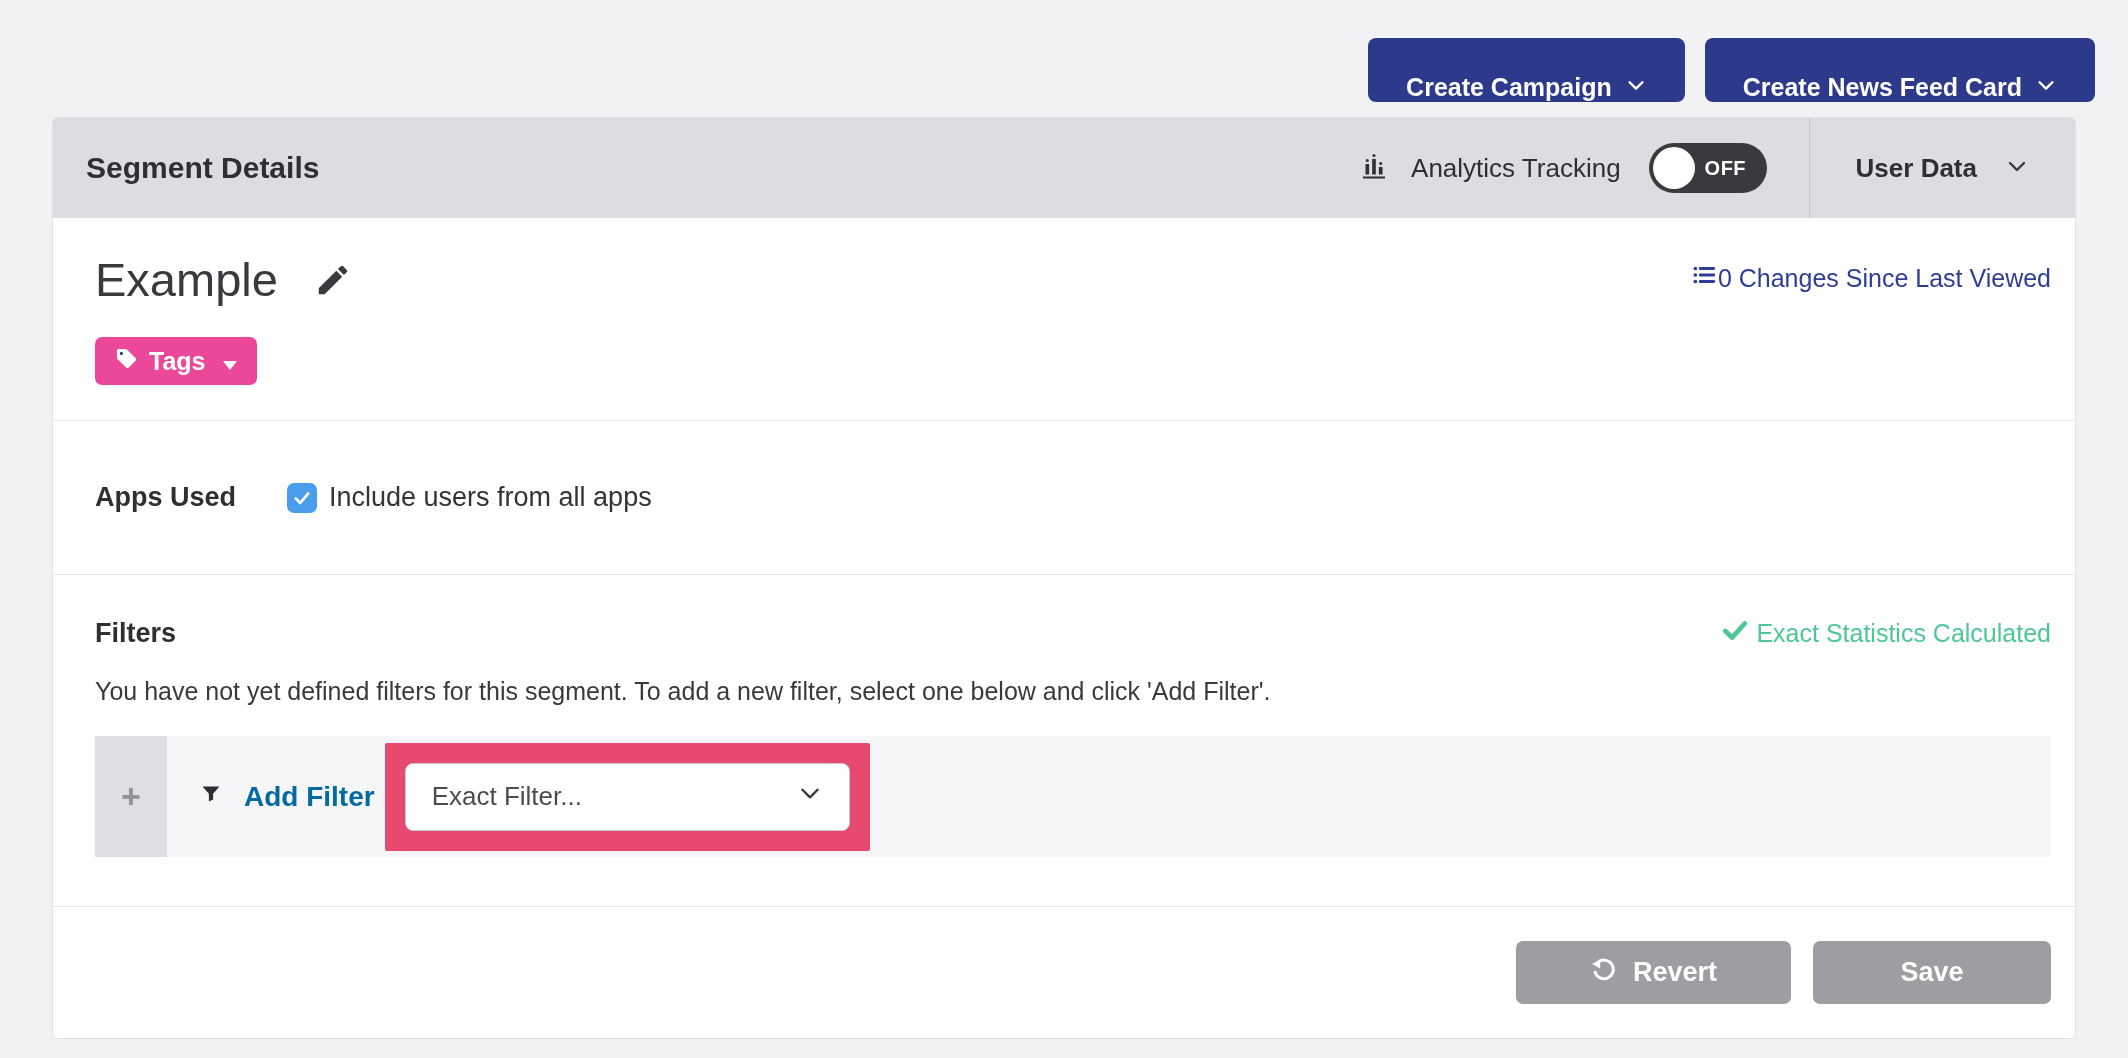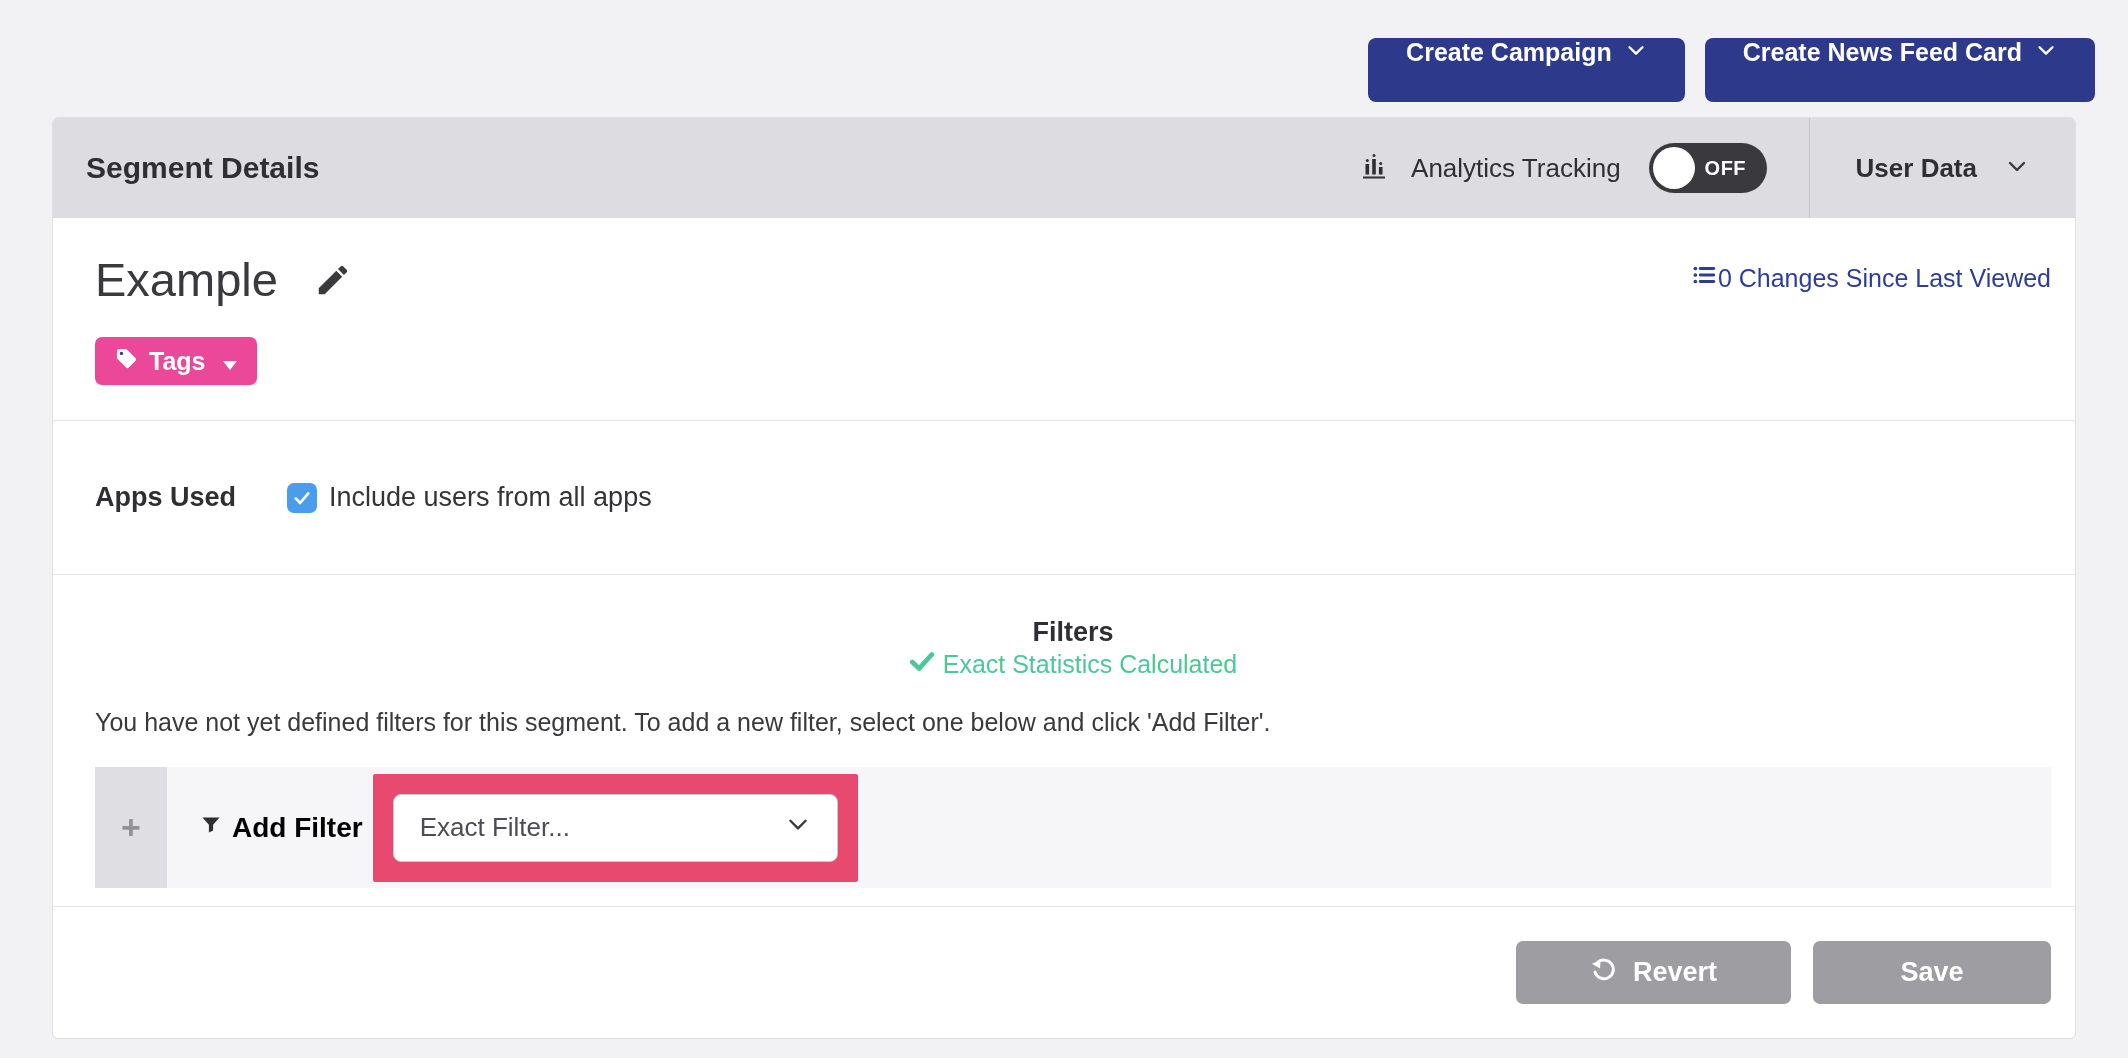--- a/index.html
+++ b/index.html
@@ -20,21 +20,21 @@
   }
   .btn-primary {
     height: 64px;
     background: #2d3a8c;
     color: #ffffff;
     border: none;
     border-radius: 8px;
     font-family: "Liberation Sans", sans-serif;
     font-size: 25px; font-weight: 700;
     padding: 0 38px;
-    display: flex; align-items: flex-start; gap: 13px;
+    display: flex; align-items: flex-end; gap: 13px;
     cursor: pointer;
   }
   .chev { display: inline-block; }
 
   
   .card {
     position: absolute; left: 52px; top: 117px;
     width: 2024px; height: 922px;
     background: #ffffff;
     border: 1px solid #dfdfe4;
@@ -127,21 +127,21 @@
     cursor: pointer;
   }
   .checkbox-label { font-size: 27px; color: #333338; }
 
   
   .filters-section {
     flex: 0 0 332px;
     border-top: 1px solid #e6e6ea;
     padding: 42px 24px 0 42px;
   }
-  .filters-head { display: flex; justify-content: space-between; align-items: center; flex-direction: column; }
+  .filters-head { display: flex; justify-content: space-between; align-items: center; }
   .filters-heading { font-size: 27px; font-weight: 600; color: #2f2f33; }
   .filters-status {
     display: flex; align-items: center; gap: 8px;
     color: #4cc795; font-size: 25px;
   }
   .filters-empty-text {
     margin-top: 28px;
     font-size: 25px; color: #3a3a3e;
   }
   .filter-row {
@@ -152,23 +152,23 @@
   }
   .plus-cell {
     width: 72px; height: 100%;
     background: #dfdfe3;
     border: none;
     display: flex; align-items: center; justify-content: center;
     font-size: 34px; font-weight: 700; color: #929297;
     cursor: pointer;
   }
   .add-filter {
-    display: flex; align-items: center; gap: 9px;
+    display: flex; align-items: center; gap: 21px;
     margin-left: 32px;
-    font-size: 28px; font-weight: 700; color: #000000;
+    font-size: 28px; font-weight: 700; color: #0369a1;
   }
   .highlight-box {
     margin-left: 10px;
     background: #e8496f;
     padding: 20px;
     border-radius: 2px;
   }
   .select-filter {
     width: 445px; height: 68px;
     background: #ffffff;

